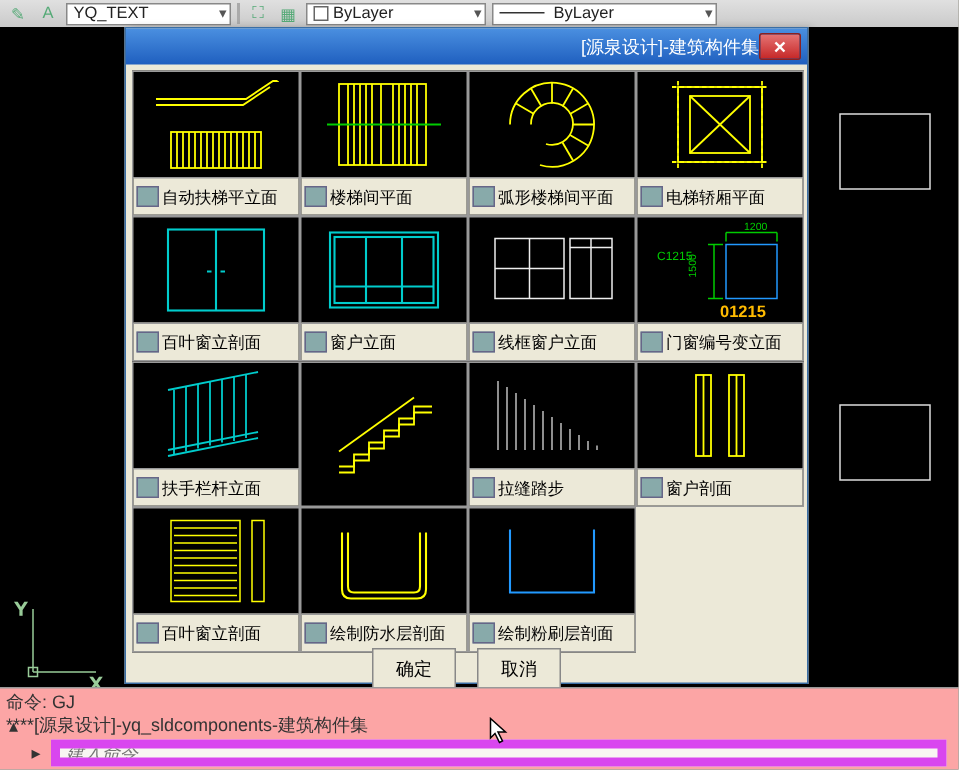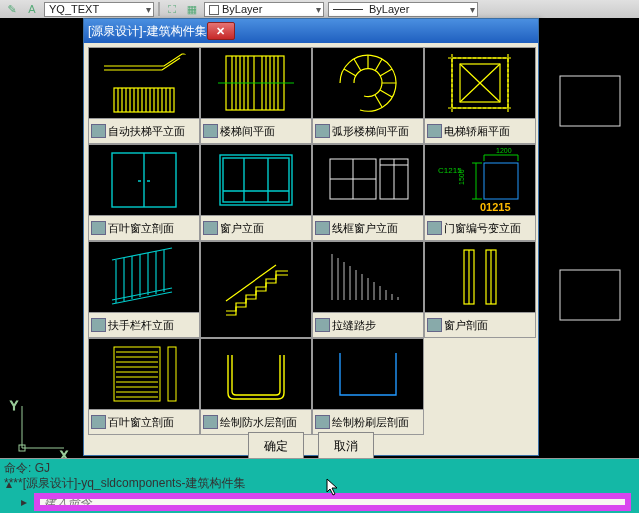--- a/index.html
+++ b/index.html
@@ -34,21 +34,21 @@
     position:absolute;
     left:83px; top:18px;
     width:456px; height:438px;
     border:1px solid #3a6ea5;
     background:#ece9d8;
     box-shadow:2px 2px 6px rgba(0,0,0,.4);
   }
   .dlg-title{
     height:24px;
     background:linear-gradient(#4a8fe0,#1f5fbf);
-    display:flex;align-items:center;justify-content:flex-start;
+    display:flex;align-items:center;justify-content:flex-end;
     padding:0 4px;
   }
   .dlg-title span{color:#fff;font-size:12px;}
   .dlg-close{
     width:28px;height:18px;
     background:linear-gradient(#e57373,#c62828);
     border:1px solid #8b2020;
     border-radius:2px;
     color:#fff;
     display:flex;align-items:center;justify-content:center;
@@ -94,21 +94,21 @@
     background:#ece9d8;
     border:1px solid #888;
     font-size:12px;
     display:flex;align-items:center;justify-content:center;
     cursor:pointer;
   }
   
   .cmd-area{
     position:absolute;
     left:0;right:0;bottom:0;height:55px;
-    background:#14b8a6;
+    background:#fca5a5;
     border-top:1px solid #999;
     font-size:12px;color:#333;
     padding:2px 4px;
   }
   .cmd-area .line{height:15px;line-height:15px;white-space:pre;}
   .cmd-area .arrow{position:absolute;left:4px;bottom:22px;width:10px;text-align:center;}
   .cmd-area .input-row{
     position:absolute;left:18px;right:8px;bottom:2px;height:18px;
     display:flex;align-items:center;
   }

